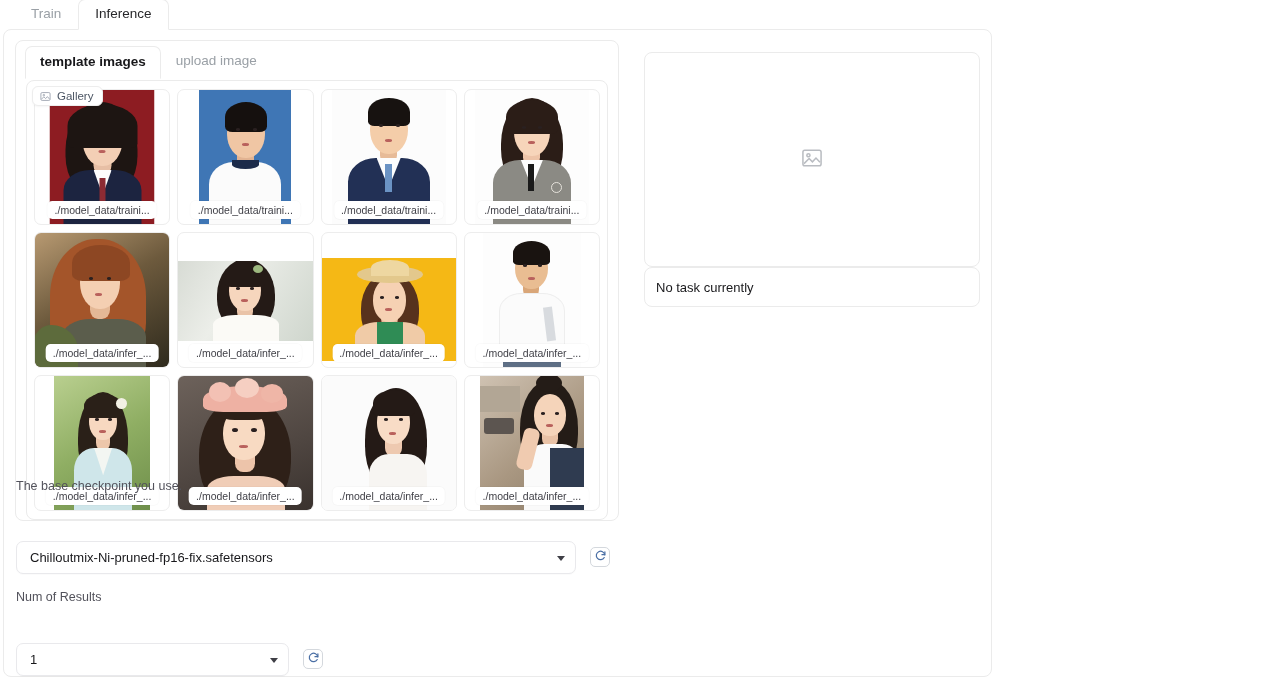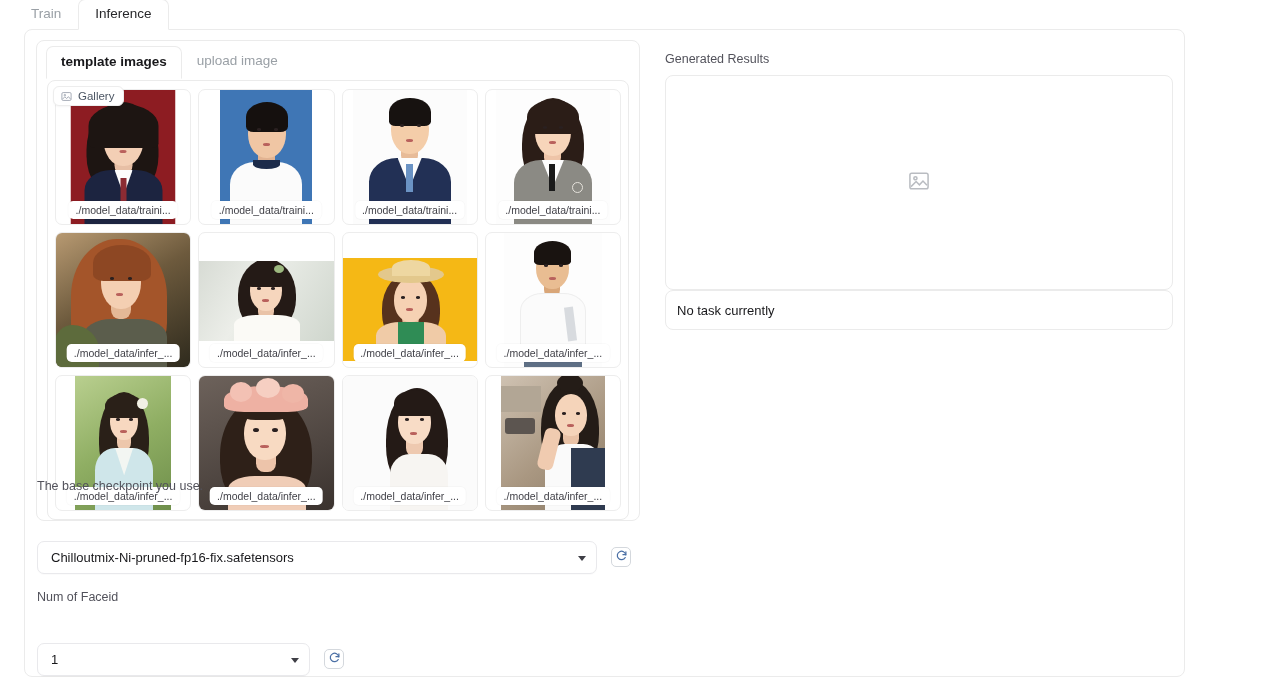--- a/index.html
+++ b/index.html
@@ -35,22 +35,22 @@
     color: #27272a;
     background: #ffffff;
     border-color: #ebebeb;
     border-bottom-color: #ffffff;
     font-weight: 400;
   }
 
   
   .inference-panel {
     position: absolute;
-    left: 24px; top: 29px;
-    width: 1161px; height: 648px;
+    left: 3px; top: 29px;
+    width: 989px; height: 648px;
     border: 1px solid #ebebeb;
     border-radius: 8px;
     background: #ffffff;
   }
 
   .panel-body {
     display: flex;
     padding: 10px 11px 0 11px;
     height: 100%;
   }
@@ -497,40 +497,39 @@
               <svg width="13" height="13" viewBox="0 0 16 16" fill="none" stroke="#4a6fa5" stroke-width="1.5" stroke-linecap="round">
                 <path d="M13.2 7.2a5.2 5.2 0 1 0-.6 3.3"></path>
                 <path d="M13.4 3.4v3.6h-3.6"></path>
               </svg>
             </span>
           </div>
         </div>
 
         <div class="row" style="margin-top:16px;">
           <div style="width:273px;">
-            <div class="field-label">Num of Faceid</div>
+            <div class="field-label">Num of Results</div>
             <div class="select">
               <span>1</span>
               <span class="caret"></span>
             </div>
           </div>
           <div class="refresh-btn">
             <span>
               <svg width="13" height="13" viewBox="0 0 16 16" fill="none" stroke="#4a6fa5" stroke-width="1.5" stroke-linecap="round">
                 <path d="M13.2 7.2a5.2 5.2 0 1 0-.6 3.3"></path>
                 <path d="M13.4 3.4v3.6h-3.6"></path>
               </svg>
             </span>
           </div>
         </div>
       </div>
     </div>
 
     <div class="col-right">
-      <div class="sec-label">Generated Results</div>
       <div class="result-box">
         <span>
           <svg width="22" height="22" viewBox="0 0 16 16" fill="none" stroke="#b9bcc1" stroke-width="1.1">
             <rect x="1.4" y="2.4" width="13.2" height="11.2" rx="1.3"></rect>
             <circle cx="5.4" cy="6" r="1.15"></circle>
             <path d="M2.2 12.1l3.7-3.7 2.4 2.4 2.6-2.8 2.9 3.1"></path>
           </svg>
         </span>
       </div>
       <div class="progress-box">

